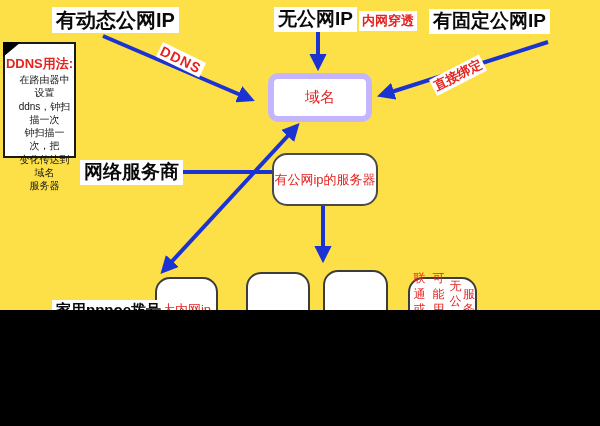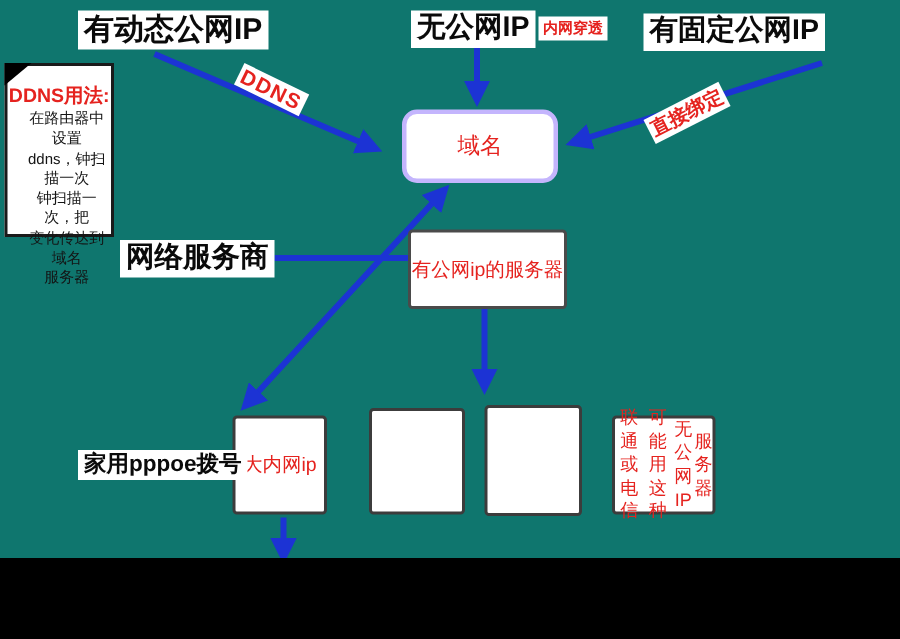--- a/index.html
+++ b/index.html
@@ -1,38 +1,38 @@
 <!DOCTYPE html>
 <html><head>
 <meta charset="utf-8">
 <style>
   html,body{margin:0;padding:0;background:#000;}
   .canvas{
-    position:relative;width:600px;height:372px;background:#0f766e;overflow:hidden;
+    position:relative;width:600px;height:310px;background:#fde047;overflow:hidden;
     font-family:"Liberation Sans","DejaVu Sans",sans-serif;
     text-decoration:underline;
   }
   .arrow-layer{position:absolute;left:0;top:0;z-index:1;}
   .tag{
     position:absolute;background:#fff;color:#0a0a0a;font-weight:bold;
     line-height:1.2;padding:1px 4px;z-index:3;white-space:nowrap;
   }
   .tag.big{font-size:20px;}
   .tag.mid{font-size:19px;}
   .tag.small{font-size:15px;}
   .redtag{
     position:absolute;background:#fff;color:#e5231f;font-weight:bold;
     padding:1px 3px;z-index:3;white-space:nowrap;
   }
   .node{
-    position:absolute;background:#fff;border:2px solid #3c3c3c;border-radius:3px;
+    position:absolute;background:#fff;border:2px solid #3c3c3c;border-radius:15px;
     display:flex;align-items:center;justify-content:center;text-align:center;
     color:#e5231f;z-index:2;box-sizing:border-box;
   }
-  .node-domain{border:3px solid #c4b5fd;border-radius:10px;font-size:15px;}
+  .node-domain{border:6px solid #c4b5fd;border-radius:10px;font-size:15px;}
   .node-server{font-size:13px;border-color:#4a4a4a;}
   .node-intranet{font-size:13px;}
   .node-carrier{font-size:12px;line-height:1.3;}
   .note{
     position:absolute;left:3px;top:42px;width:73px;height:116px;background:#fff;
     border:2px solid #1a1a1a;box-sizing:border-box;z-index:2;text-align:center;
   }
   .note-fold{
     position:absolute;left:-2px;top:-2px;width:0;height:0;z-index:4;
     border-left:18px solid #000;border-bottom:15px solid transparent;
@@ -59,21 +59,21 @@
     <path d="M318,31 L318,66" stroke="#1c33d4" stroke-width="4" fill="none" marker-end="url(#ah)"></path>
     <path d="M548,42 L382,95" stroke="#1c33d4" stroke-width="4" fill="none" marker-end="url(#ah)"></path>
     <path d="M296,127 L164,270" stroke="#1c33d4" stroke-width="4" fill="none" marker-start="url(#ah)" marker-end="url(#ah)"></path>
     <path d="M183,172 L272,172" stroke="#1c33d4" stroke-width="4" fill="none"></path>
     <path d="M323,206 L323,258" stroke="#1c33d4" stroke-width="4" fill="none" marker-end="url(#ah)"></path>
     <path d="M189,345 L189,371" stroke="#1c33d4" stroke-width="4" fill="none" marker-end="url(#ah)"></path>
   </svg>
 
   <div class="tag big" style="left:52px;top:7px;">有动态公网IP</div>
   <div class="tag mid" style="left:274px;top:7px;">无公网IP</div>
-  <div class="redtag" style="left:359px;top:11px;font-size:10px;">内网穿透</div>
+  <div class="redtag" style="left:359px;top:11px;font-size:13px;">内网穿透</div>
   <div class="tag mid" style="left:429px;top:9px;">有固定公网IP</div>
 
   <div class="note">
     <div class="note-fold"></div>
     <div class="note-title">DDNS用法:</div>
     <div class="note-line">在路由器中设置</div>
     <div class="note-line">ddns，钟扫描一次</div>
     <div class="note-line">钟扫描一次，把</div>
     <div class="note-line">变化传达到域名</div>
     <div class="note-line">服务器</div>

